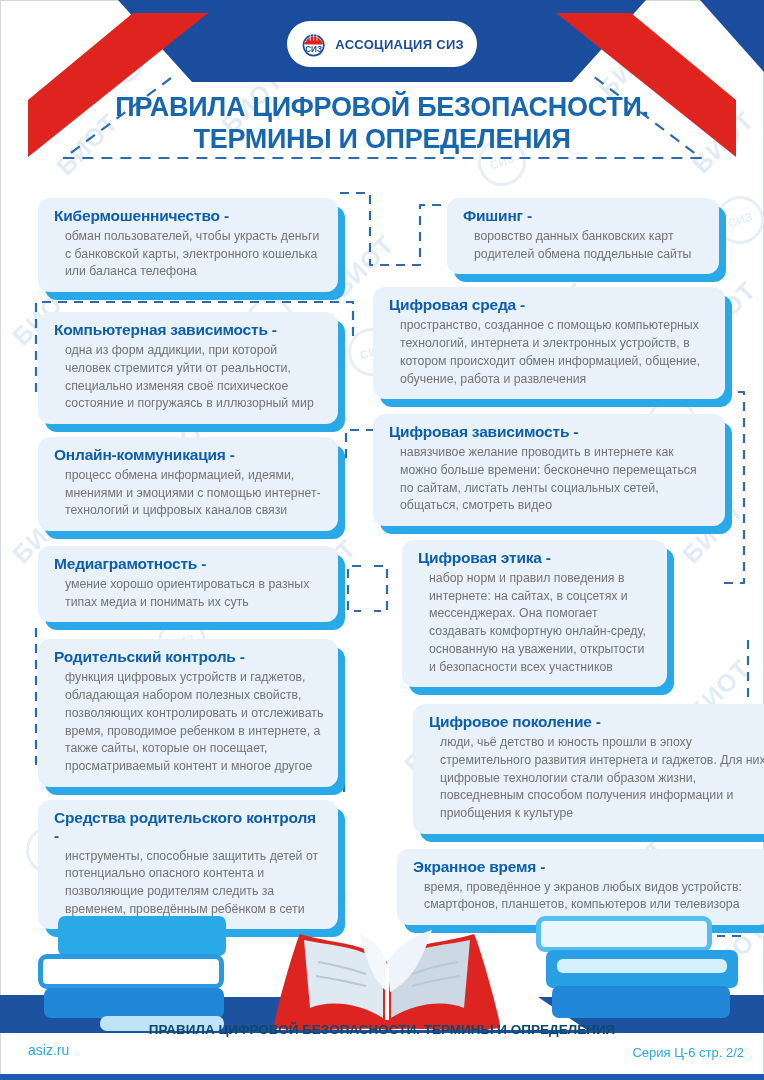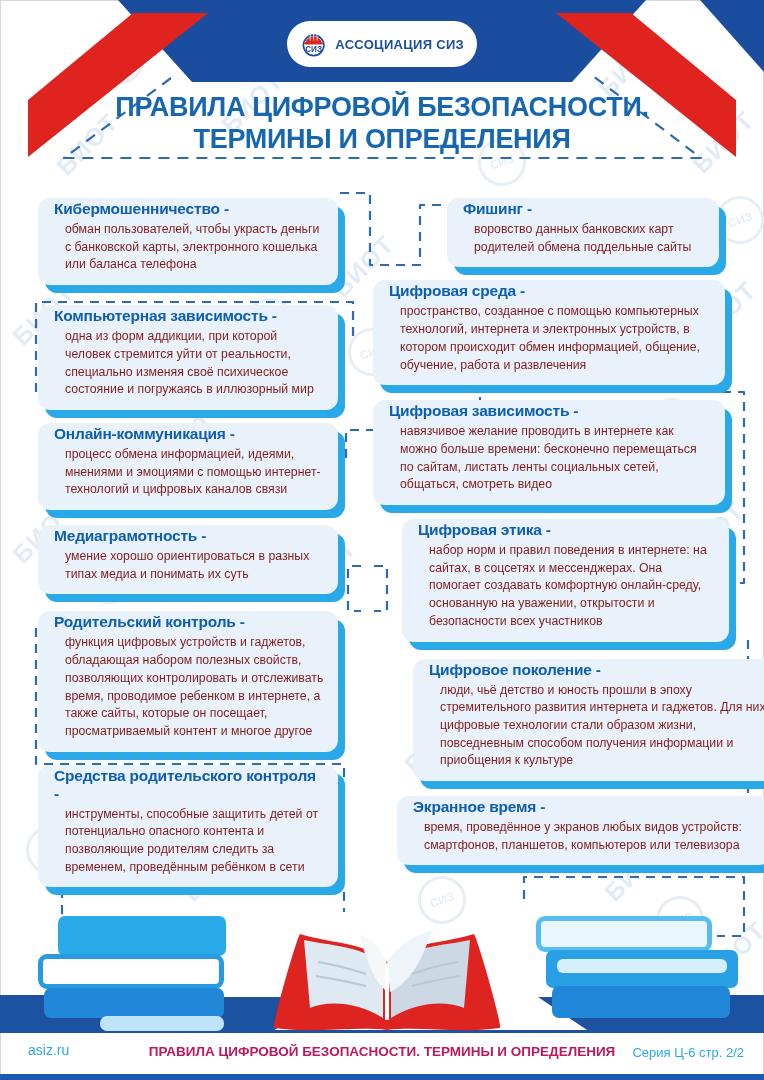--- a/index.html
+++ b/index.html
@@ -27,27 +27,27 @@
   .title{position:absolute;top:92px;left:0;width:764px;text-align:center;z-index:3;color:#1767b0;
          font-size:27px;font-weight:700;line-height:1.18;letter-spacing:-.3px;}
 
   
   .connectors{position:absolute;left:0;top:0;z-index:1;pointer-events:none;}
 
   
   #left-col{position:absolute;left:38px;top:198px;width:300px;z-index:2;}
   #right-col{position:absolute;left:373px;top:198px;width:352px;z-index:2;}
   .card{background:#e9f2fb;border-radius:12px;box-shadow:7px 8px 0 #29a9e8;
-        padding:2px 14px 11px 16px;box-sizing:border-box;}
+        padding:9px 14px 11px 16px;box-sizing:border-box;}
   .card-title{color:#0d5fad;font-size:15.5px;font-weight:700;margin:0 0 3px 0;letter-spacing:-.2px;}
-  .card-body{color:#7f1d1d;font-size:12.3px;line-height:1.44;padding-left:11px;}
+  .card-body{color:#737373;font-size:12.3px;line-height:1.44;padding-left:11px;}
   .l0{margin-bottom:20px}.l1{margin-bottom:13px}.l2{margin-bottom:17px}.l3{margin-bottom:15px}.l4{margin-bottom:13px}
   .r0{width:272px;margin-left:74px;margin-bottom:13px}
   .r1{margin-bottom:14px}.r2{margin-bottom:15px}
-  .r3{width:327px;margin-left:29px;margin-bottom:17px}
+  .r3{width:265px;margin-left:29px;margin-bottom:17px}
   .r4{width:380px;margin-left:40px;margin-bottom:15px}
   .r5{width:374px;margin-left:24px}
 
   
   .band{position:absolute;top:0;left:0;width:764px;height:1040px;background:#1c52a0;z-index:1;}
   .band-l{clip-path:polygon(0 995px,58px 995px,148px 1033px,0 1033px);}
   .band-r{clip-path:polygon(706px 995px,764px 995px,764px 1033px,616px 1033px);}
   .ped-l{clip-path:polygon(118px 997px,318px 997px,272px 1032px,168px 1032px);}
   .ped-r{clip-path:polygon(538px 997px,748px 997px,700px 1032px,590px 1032px);}
   .baseline{position:absolute;left:0;top:1030px;width:764px;height:3px;background:#1c52a0;z-index:1;}
@@ -57,21 +57,21 @@
   .bk-l3{left:44px;top:988px;width:180px;height:30px;background:#2187d8;}
   .bk-l4{left:100px;top:1016px;width:124px;height:15px;background:#bfe3f8;}
   .bk-r1{left:536px;top:916px;width:176px;height:36px;background:#eaf6fd;border:5px solid #56bdf0;box-sizing:border-box;border-radius:9px;}
   .bk-r2{left:546px;top:950px;width:192px;height:38px;background:#29a0e6;}
   .bk-r2 .stripe{margin:9px 11px;height:14px;background:#d6effc;border-radius:6px;}
   .bk-r3{left:552px;top:986px;width:178px;height:32px;background:#2187d8;}
   .open-book{position:absolute;left:262px;top:922px;width:250px;height:112px;z-index:2;}
 
   
   .f-site{position:absolute;left:28px;top:1042px;font-size:14px;color:#2aa9e8;z-index:3;text-decoration:none;}
-  .f-title{position:absolute;left:0;top:1044px;width:764px;text-align:center;font-size:13.5px;font-weight:700;color:#be185d;z-index:3;}
+  .f-title{position:absolute;left:0;top:1022px;width:764px;text-align:center;font-size:13.5px;font-weight:700;color:#0c4a6e;z-index:3;}
   .f-series{position:absolute;right:20px;top:1045px;font-size:13px;color:#2aa9e8;z-index:3;}
   .bottom-strip{position:absolute;left:0;bottom:0;width:764px;height:6px;background:#1d5bb0;z-index:3;}
 </style>
 </head>
 <body>
 
 <div id="page">
 
   <div id="wm-layer">
       <div class="wm-text" style="left: 50px; top: 130px;">БИОТ</div>

